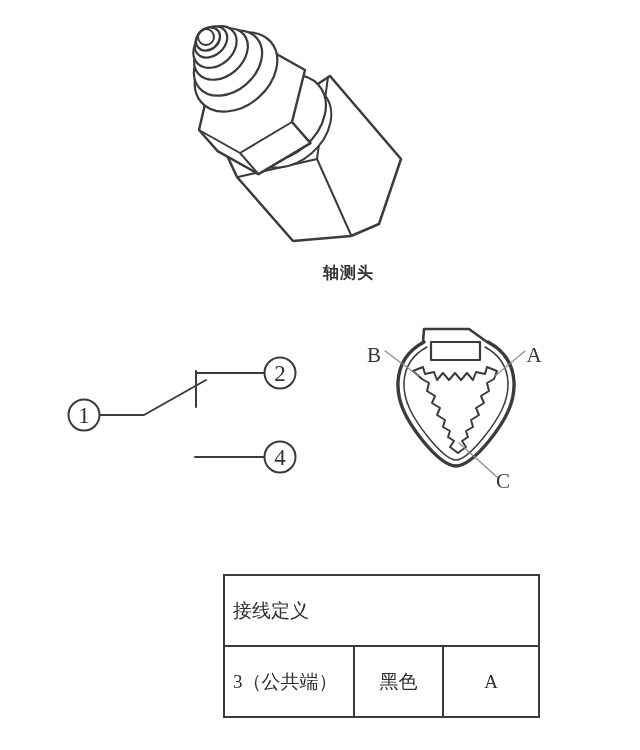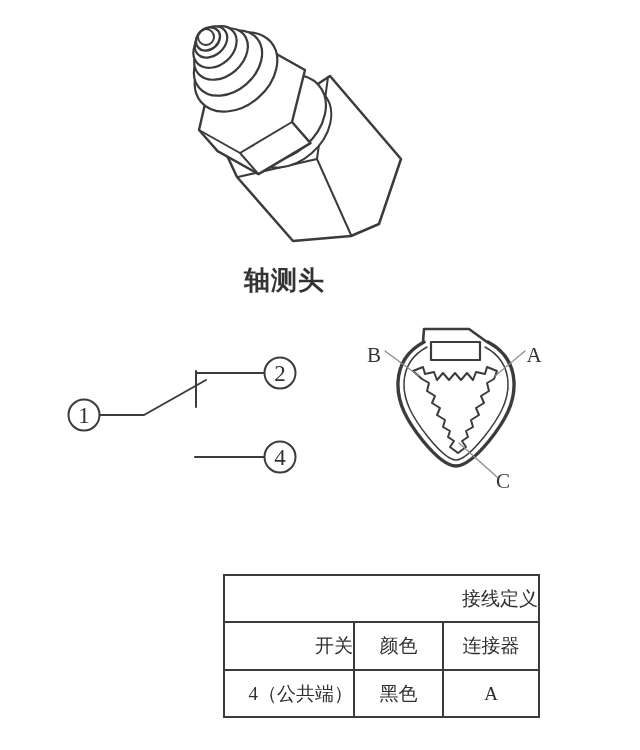--- a/index.html
+++ b/index.html
@@ -1,27 +1,27 @@
 <!DOCTYPE html>
 <html><head>
 <meta charset="utf-8">
 <style>
   html,body{margin:0;padding:0;background:#ffffff;}
   #canvas{position:relative;width:640px;height:750px;background:#ffffff;overflow:hidden;
           font-family:"Liberation Sans",sans-serif;}
   #drawing-svg{position:absolute;left:0;top:0;}
-  .caption{position:absolute;left:244px;top:263px;width:130px;text-align:left;
-           font-size:26px;font-weight:600;letter-spacing:1px;color:#333333;
+  .caption{position:absolute;left:244px;top:263px;width:130px;text-align:right;
+           font-size:16px;font-weight:600;letter-spacing:1px;color:#333333;
            font-family:"Liberation Sans",sans-serif;}
   .wiring-table{position:absolute;left:223px;top:574px;width:315px;height:144px;
                 border-collapse:collapse;table-layout:fixed;
                 font-family:"Liberation Serif","DejaVu Serif",serif;
                 font-size:19px;color:#2f2f2f;}
   .wiring-table td{border:2px solid #3b3b3b;padding:0 0 0 8px;height:27px;
-                   line-height:27px;white-space:nowrap;overflow:hidden;text-align:right;}
+                   line-height:27px;white-space:nowrap;overflow:hidden;}
   .wiring-table td.c{text-align:center;padding:0;}
   svg text{font-family:"Liberation Serif","DejaVu Serif",serif;fill:#333333;}
 </style>
 </head>
 <body>
 
 <div id="canvas">
 
   <svg id="drawing-svg" width="640" height="750" viewBox="0 0 640 750" fill="none" stroke="#3b3b3b" stroke-linecap="round" stroke-linejoin="round">
 
@@ -84,25 +84,20 @@
     <colgroup>
         <col style="width:130px">
         <col style="width:89px">
         <col style="width:96px">
       </colgroup>
     <tbody>
         <tr>
       <td colspan="3">接线定义</td>
     </tr>
     <tr>
-      <td>开关</td>
-      <td class="c">颜色</td>
-      <td class="c">连接器</td>
-    </tr>
-    <tr>
-      <td>4（公共端）</td>
+      <td>3（公共端）</td>
       <td class="c">黑色</td>
       <td class="c">A</td>
     </tr>
   </tbody>
     </table>
 
 </div>
 
 </body></html>

